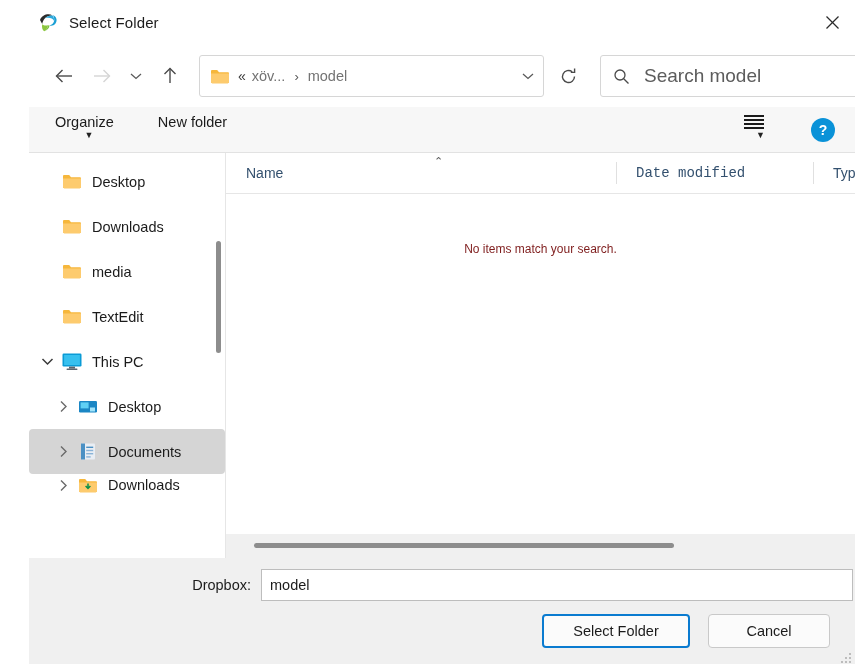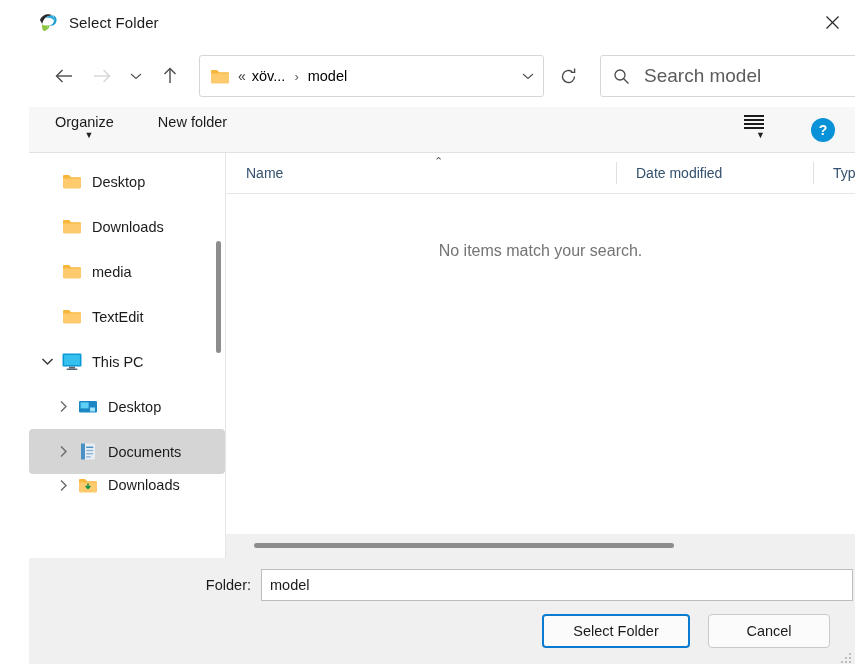--- a/index.html
+++ b/index.html
@@ -49,21 +49,21 @@
   .nav-btn.disabled{opacity:.42;}
   .nav-btn.small{width:30px;flex:0 0 30px;}
 
   .breadcrumb{
     flex:0 0 auto;width:345px;height:42px;margin-left:10px;
     border:1px solid #d6d6d6;background:#fff;border-radius:3px;
     display:flex;align-items:center;box-sizing:border-box;padding:0 8px 0 10px;
   }
   .folder-ico{width:20px;height:17px;flex:0 0 20px;margin-right:8px;}
   .crumb-sep-lead{color:#3a3a3a;font-size:14px;margin-right:6px;}
-  .crumb{font-size:14.5px;color:#000000;white-space:nowrap;}
+  .crumb{font-size:14.5px;color:#737373;white-space:nowrap;}
   .crumb-sep{color:#5a5a5a;font-size:13px;margin:0 9px;}
   .crumb-chevron{margin-left:auto;color:#555;display:flex;align-items:center;}
 
   .refresh-btn{
     width:44px;height:42px;display:flex;align-items:center;justify-content:center;
     flex:0 0 44px;margin-left:2px;
   }
   .searchbox{
     flex:1 1 auto;height:42px;margin-left:10px;border:1px solid #d6d6d6;
     background:#fff;border-radius:3px;display:flex;align-items:center;
@@ -134,30 +134,30 @@
   }
   .col{
     font-size:14px;color:#33506e;display:flex;align-items:center;height:100%;
     box-sizing:border-box;position:relative;
   }
   .col .ctext{padding-left:20px;}
   .col.divider:before{
     content:"";position:absolute;left:0;top:9px;bottom:9px;width:1px;background:#e0e0e0;
   }
   .col-name{width:390px;flex:0 0 390px;}
-  .col-date{width:197px;flex:0 0 197px;}
+  .col-date{width:197px;flex:0 0 197px;font-family:Liberation Mono, monospace;}
   .col-type{flex:1 1 auto;}
   .sort-asc{
     position:absolute;left:208px;top:2px;color:#5a5a5a;font-size:11px;
   }
   .empty-area{
     flex:1 1 auto;display:flex;justify-content:center;padding-top:48px;
     position:relative;
   }
-  .empty-msg{font-size:16px;color:#737373;}
+  .empty-msg{font-size:12px;color:#7f1d1d;}
   .hscroll-track{
     position:absolute;left:0;right:0;bottom:0;height:24px;background:#f0f0f0;
   }
   .hscroll-thumb{
     position:absolute;left:28px;top:9px;width:420px;height:5px;
     background:#8d8d8d;border-radius:3px;
   }
 
   
   .footer{
@@ -436,21 +436,21 @@
       </div>
 
       <div class="hscroll-track">
         <div class="hscroll-thumb"></div>
       </div>
     </div>
   </div>
 
   <div class="footer">
     <div class="folder-row">
-      <span class="folder-label">Folder:</span>
+      <span class="folder-label">Dropbox:</span>
       <input class="folder-input" type="text" value="model" style="">
     </div>
     <div class="btn-row">
       <div class="btn primary">Select Folder</div>
       <div class="btn cancel">Cancel</div>
     </div>
     <div class="resize-grip">
       <svg width="12" height="12" viewBox="0 0 12 12">
         <circle cx="10" cy="3" r="0.9" fill="#a5a5a5"></circle>
         <circle cx="10" cy="7" r="0.9" fill="#a5a5a5"></circle>

